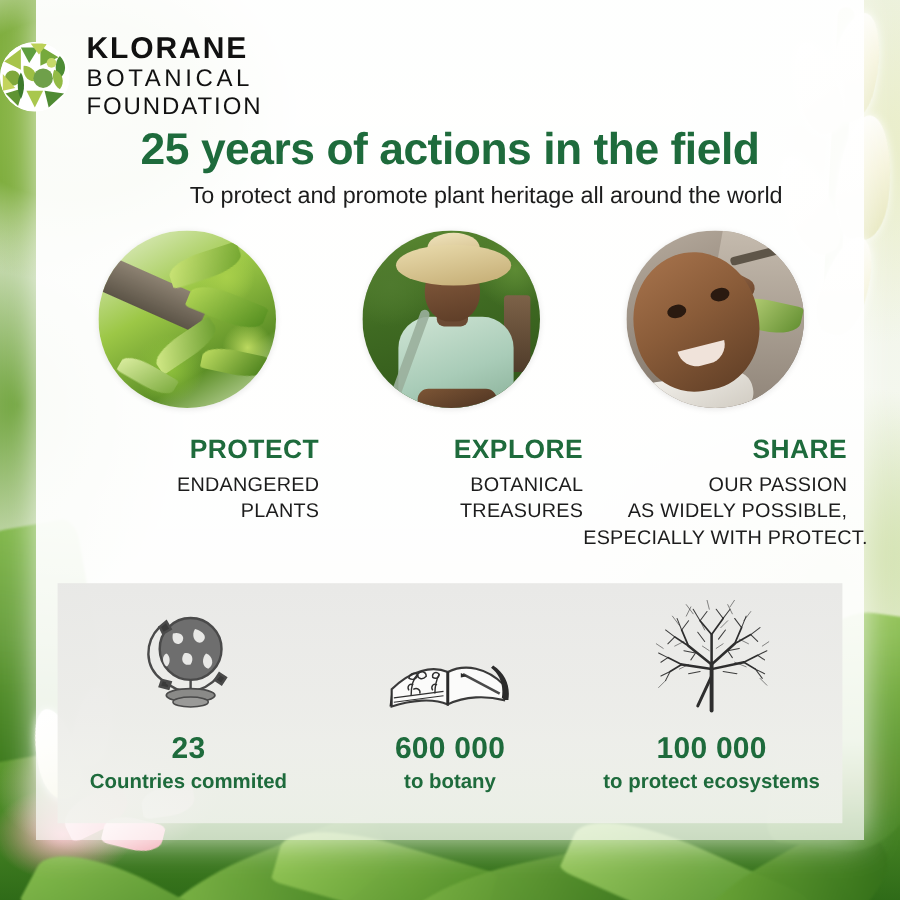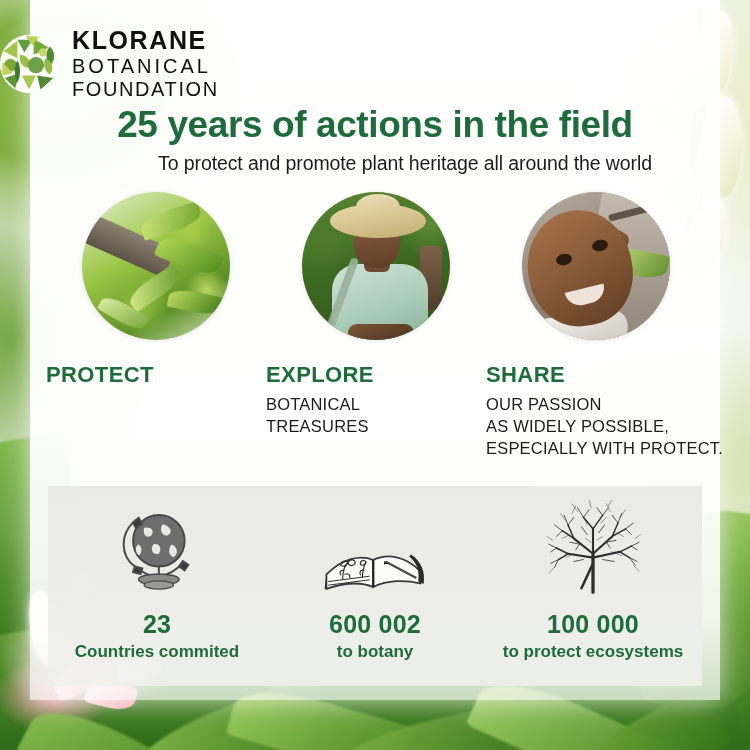--- a/index.html
+++ b/index.html
@@ -164,21 +164,21 @@
   
   .pillars {
     position: absolute;
     left: 46px;
     top: 192px;
     width: 660px;
     display: flex;
   }
   .pillar {
     width: 220px;
-    text-align: left;
+    text-align: right;
   }
   .photo {
     width: 148px;
     height: 148px;
     margin: 0 auto;
     border-radius: 50%;
     overflow: hidden;
     position: relative;
     box-shadow: 0 1px 5px rgba(0,0,0,.10);
   }
@@ -459,20 +459,24 @@
         <div class="scene canopy">
           <div class="trunk"></div>
           <div class="lf a"></div>
             <div class="lf b"></div>
             <div class="lf c"></div>
           <div class="lf d"></div>
             <div class="lf e"></div>
         </div>
       </div>
       <div class="pillar-title">PROTECT</div>
+      <div class="pillar-lines">
+        <div>ENDANGERED</div>
+        <div>PLANTS</div>
+      </div>
     </div>
 
     <div class="pillar">
       <div class="photo">
         <div class="scene farmer">
           <div class="post"></div>
           <div class="body"></div>
           <div class="strap"></div>
           <div class="neck"></div>
           <div class="face"></div>
@@ -567,21 +571,21 @@
           <g stroke="#2f2f2f" stroke-width="1.1">
             <line x1="18" y1="84" x2="64" y2="78"></line>
             <line x1="18" y1="88" x2="64" y2="82"></line>
           </g>
           <g>
             <line x1="82" y1="62" x2="116" y2="80" stroke="#4a4a4a" stroke-width="2.4"></line>
             <path d="M80,61 L86,64 L80,65 Z" fill="#2a2a2a"></path>
           </g>
         </svg>
       </div>
-      <div class="stat-num">600 002</div>
+      <div class="stat-num">600 000</div>
       <div class="stat-label">
         <div>to botany</div>
       </div>
     </div>
 
     <div class="stat">
       <div class="stat-icon">
         <svg viewBox="0 0 100 100" width="96" height="96" aria-hidden="true">
           <g stroke="#2e2e2e" fill="none" stroke-linecap="round">
             <path d="M50,96 L50,56" stroke-width="3.4"></path>

